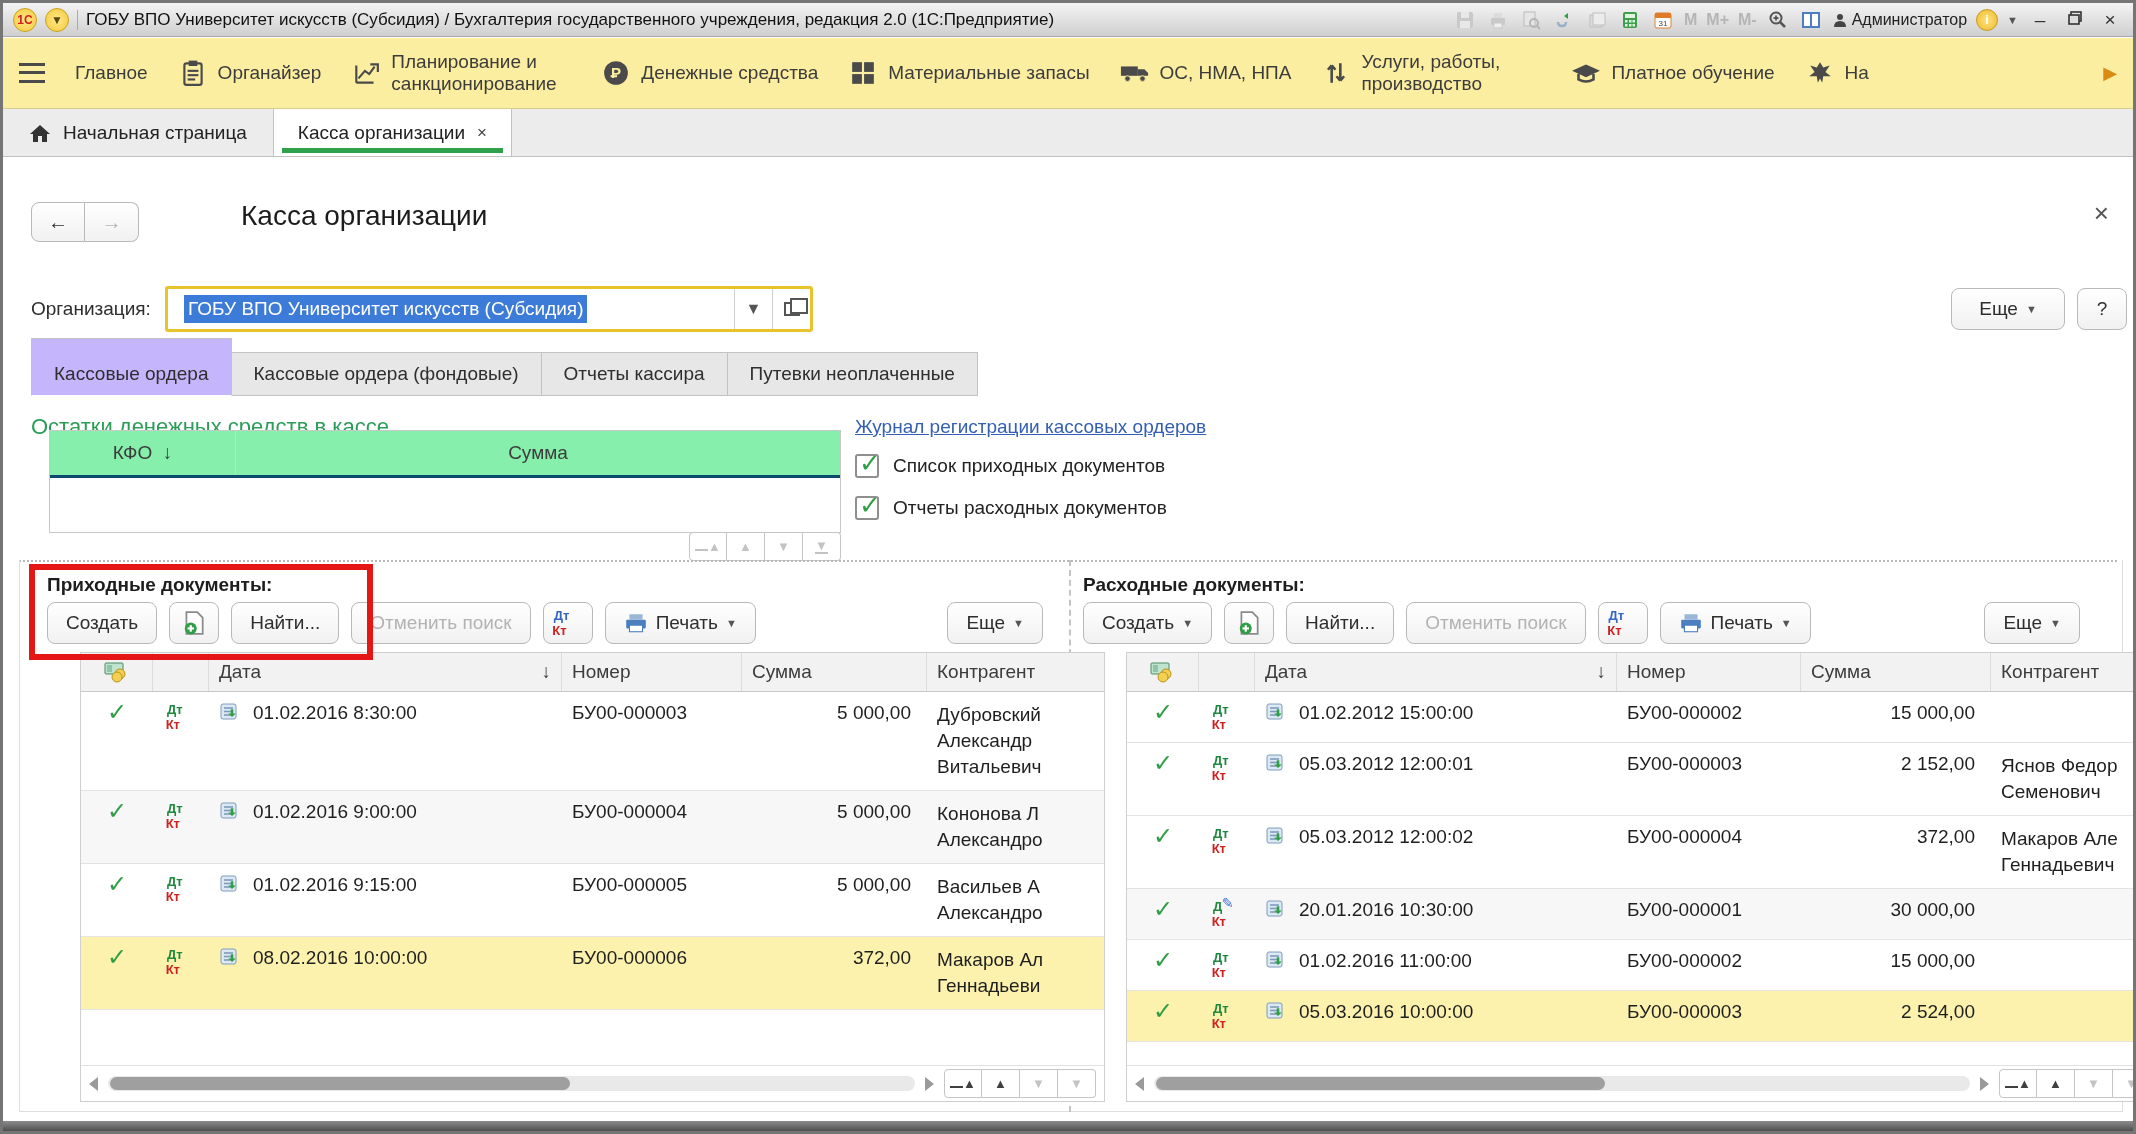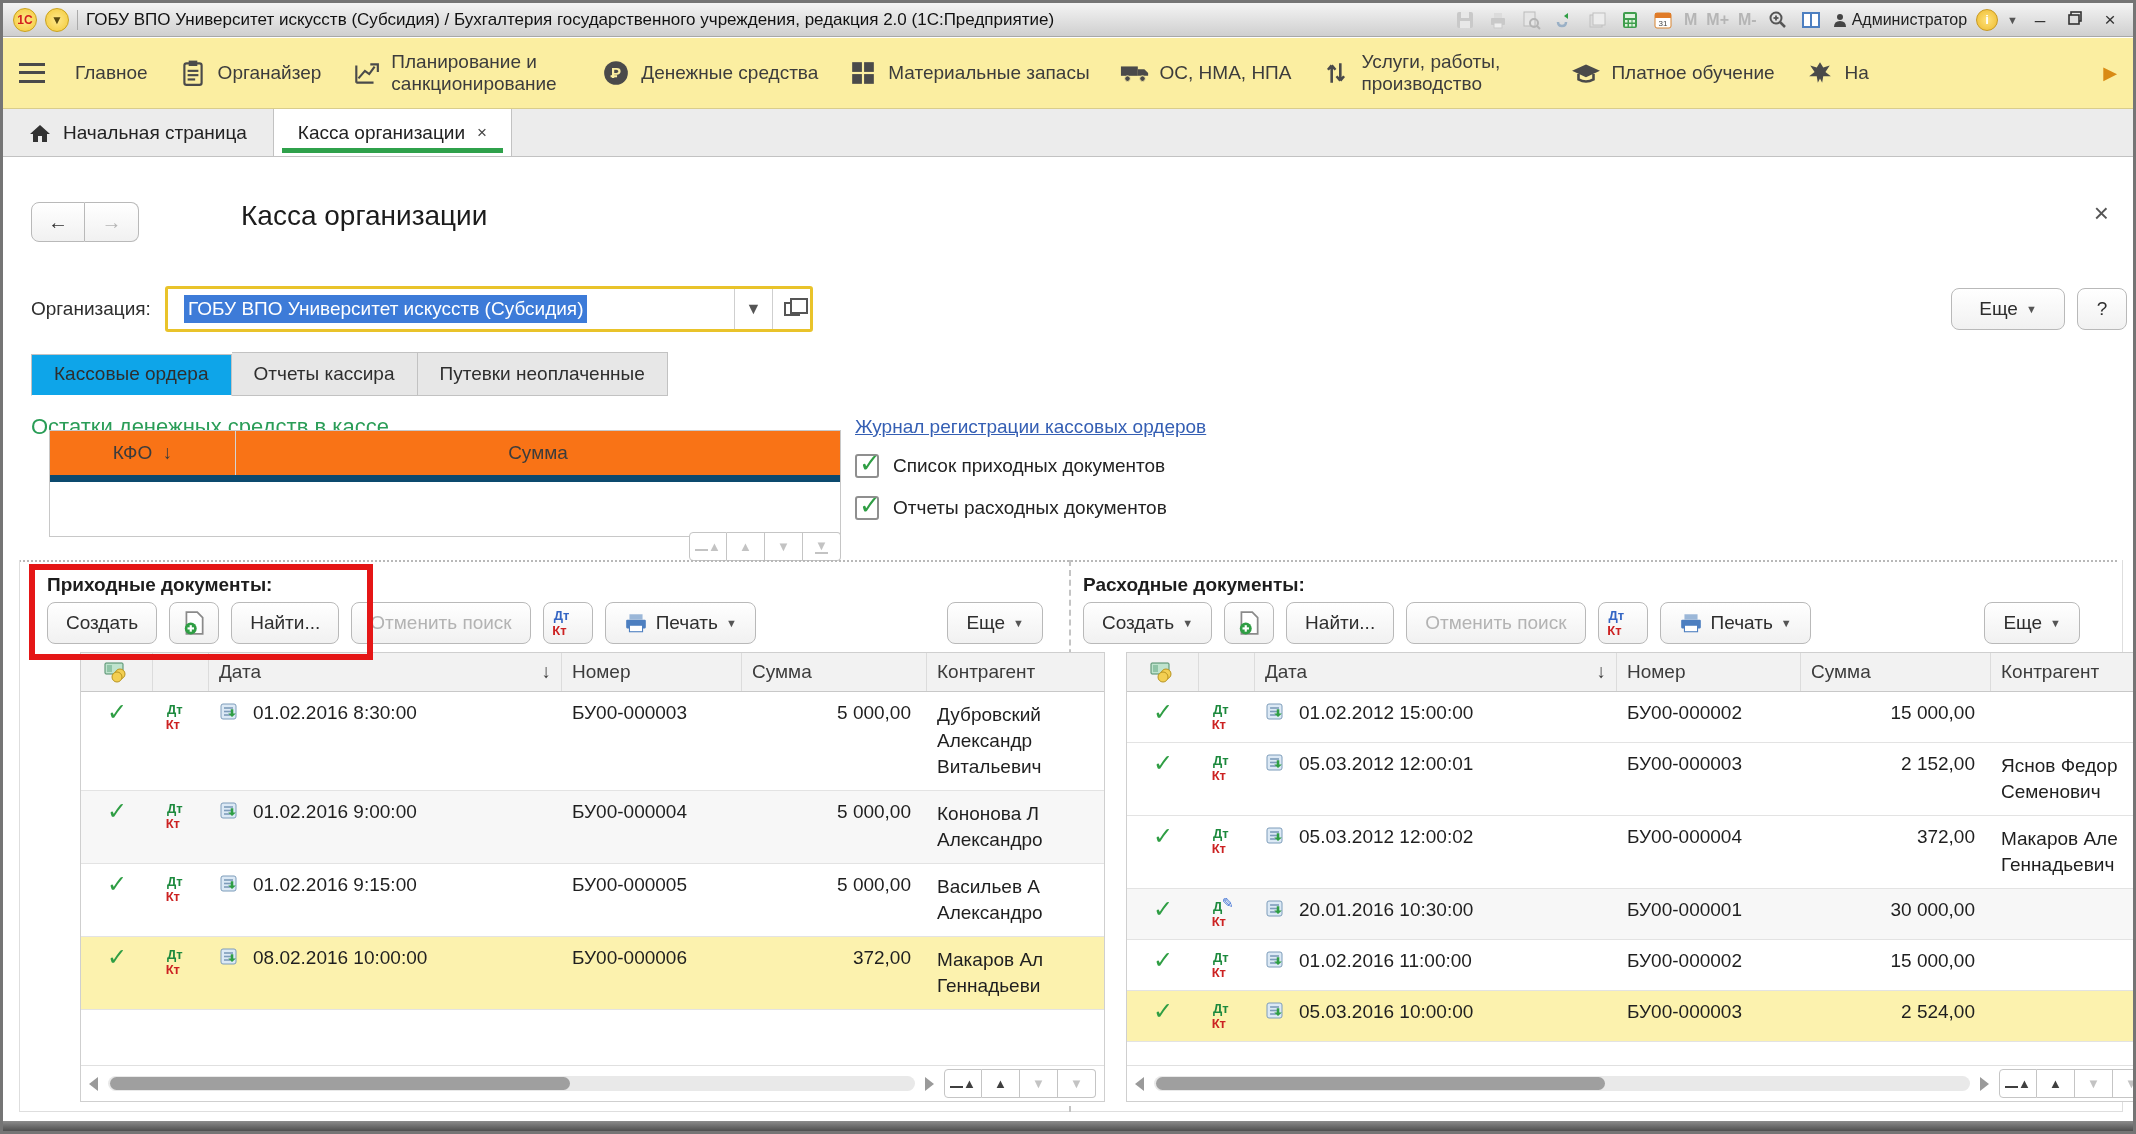--- a/index.html
+++ b/index.html
@@ -49,29 +49,29 @@
   .combo .cbtn{width:38px;height:100%;display:flex;align-items:center;justify-content:center;border-left:1px solid #cfcfcf;color:#555;}
   .combo .spacer{flex:1;}
   .sq-open{position:relative;width:16px;height:14px;border:2px solid #555;}
   .sq-open::after{content:"";position:absolute;left:4px;top:-6px;width:14px;height:12px;border:2px solid #555;background:#fff;}
   .more-top{position:absolute;left:1948px;top:130px;width:114px;height:42px;}
   .help-btn{position:absolute;left:2074px;top:130px;width:50px;height:42px;}
   
   .subtabs{position:absolute;left:28px;top:188px;display:flex;align-items:flex-end;height:50px;}
   .stab{padding:10px 22px;font-size:19px;color:#2e2e2e;background:#e7e7e7;border:1px solid #c2c2c2;border-left:none;}
   .stab:first-child{border-left:1px solid #c2c2c2;}
-  .stab.active{background:#0ea5e9;border-bottom:1px solid #fff;padding-top:8px;}
+  .stab.active{background:#c4b5fd;border-bottom:1px solid #fff;padding-top:24px;}
   
   .green-head{position:absolute;left:28px;top:256px;font-size:22px;color:#2a9d57;}
   .journal-link{position:absolute;left:852px;top:258px;font-size:19px;color:#355fb4;text-decoration:underline;}
   .cbrow{position:absolute;left:852px;display:flex;align-items:center;gap:14px;font-size:19px;color:#222;}
   .cbbox{width:24px;height:24px;border:2px solid #8f8f8f;border-radius:3px;background:#fff;position:relative;}
   .cbbox .chk{position:absolute;left:2px;top:-8px;color:#2f9e44;font-size:26px;font-weight:bold;}
   .bal-table{position:absolute;left:46px;top:272px;width:792px;border:1px solid #c8c8c8;}
-  .bal-head{display:grid;grid-template-columns:186px 1fr;background:#f97316;border-bottom:7px solid #0c4a6e;}
+  .bal-head{display:grid;grid-template-columns:186px 1fr;background:#86efac;border-bottom:3px solid #0c4a6e;}
   .bal-head div{padding:11px 0;text-align:center;font-size:19px;color:#3c3c3c;border-right:1px solid #d4d4d4;}
   .bal-head div:last-child{border-right:none;}
   .bal-body{height:54px;background:#fff;}
   .mini-nav{position:absolute;display:flex;}
   .mini-nav .nbtn{width:38px;height:29px;border:1px solid #c5c5c5;background:#fff;display:flex;align-items:center;justify-content:center;border-left:none;}
   .mini-nav .nbtn:first-child{border-left:1px solid #c5c5c5;border-radius:4px 0 0 4px;}
   .mini-nav .nbtn:last-child{border-radius:0 4px 4px 0;}
   .tri{font-size:13px;line-height:1;}
   .tri.dark{color:#3f3f3f;} .tri.lite{color:#c3c3c3;}
   .tbar{display:inline-block;width:13px;border-top:2px solid currentColor;line-height:0;}
@@ -334,20 +334,21 @@
         </span>
     </div>
     <span class="btn more-top">
         <span>Еще</span> 
         <span class="caret">▼</span>
       </span>
     <span class="btn help-btn">?</span>
 
     <div class="subtabs" id="subtabs">
         <span class="stab active">Кассовые ордера</span>
+        <span class="stab">Кассовые ордера (фондовые)</span>
         <span class="stab">Отчеты кассира</span>
         <span class="stab">Путевки неоплаченные</span>
       </div>
 
     <div class="green-head">Остатки денежных средств в кассе</div>
     <a class="journal-link">Журнал регистрации кассовых ордеров</a>
     <div class="cbrow" style="top:296px;">
       <span class="cbbox">
           <span class="chk">✓</span>
         </span>

